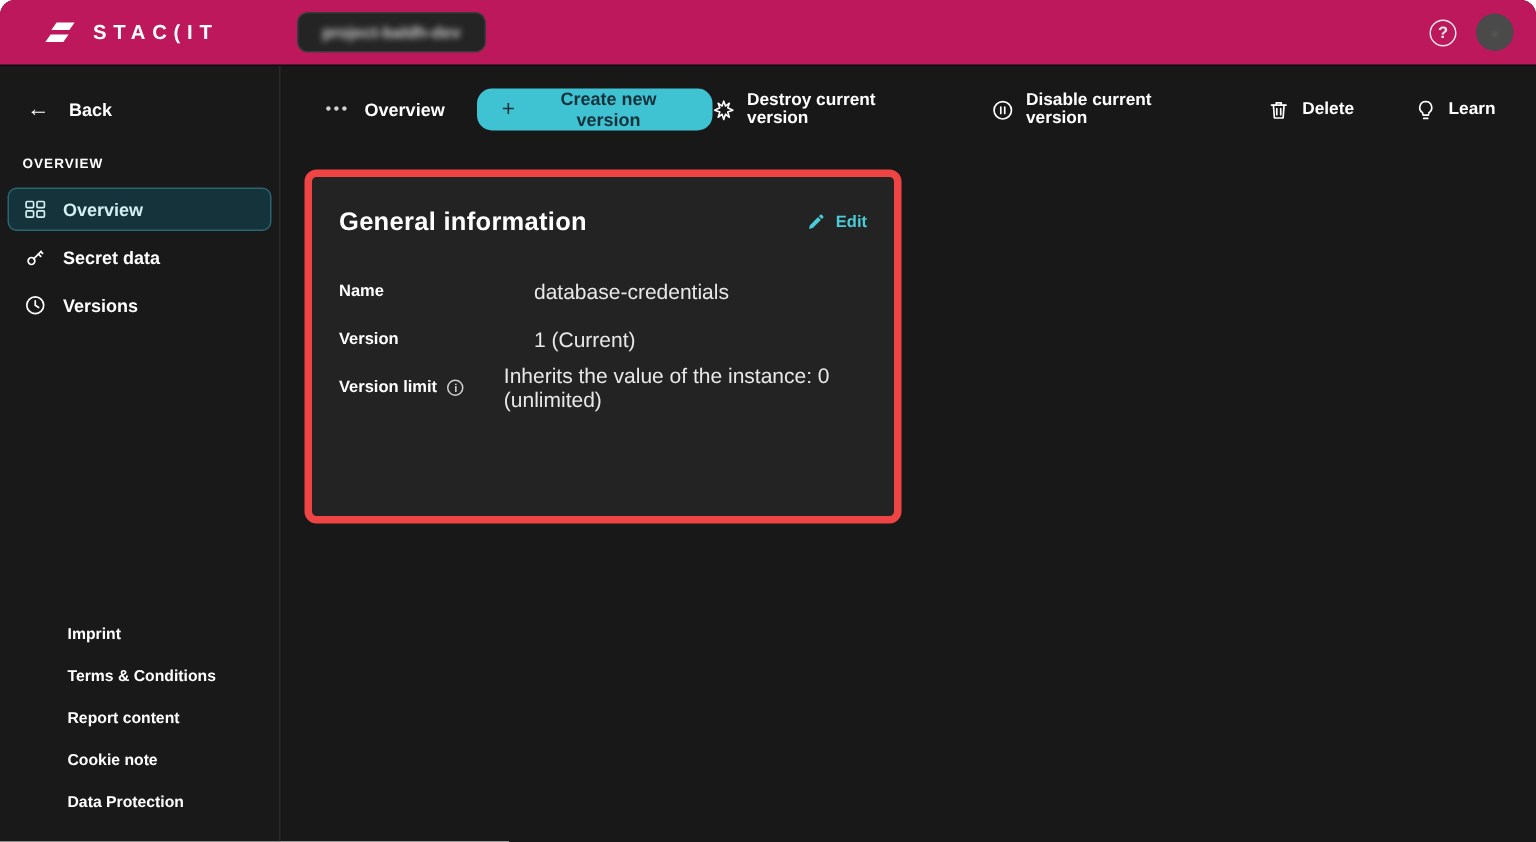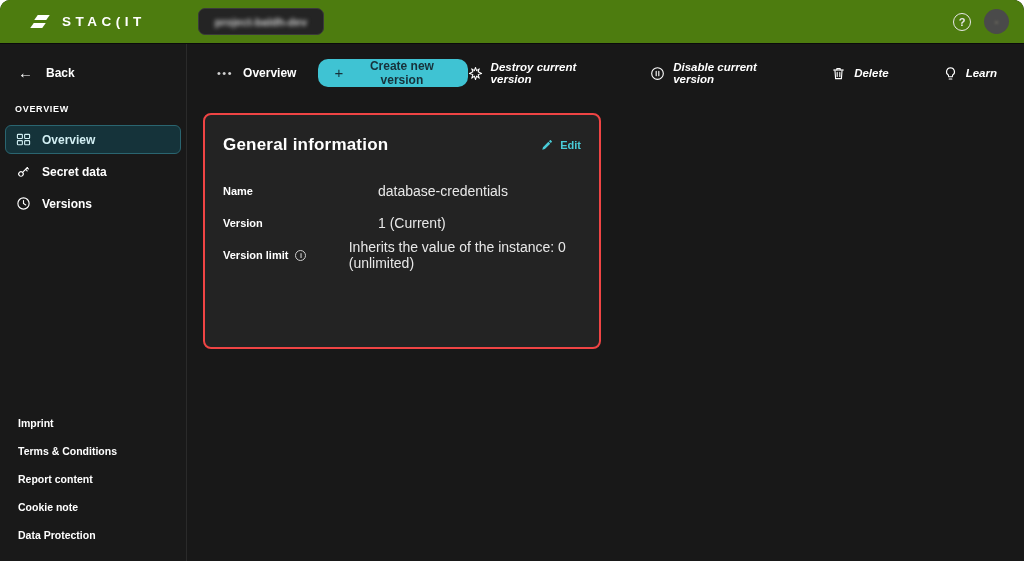--- a/index.html
+++ b/index.html
@@ -1,20 +1,20 @@
 <!DOCTYPE html>
 <html><head>
 <meta charset="utf-8">
 <style>
   * { box-sizing: border-box; margin: 0; padding: 0; }
   html,body { width:1024px; height:561px; background:#ffffff; font-family:"Liberation Sans", sans-serif; }
   .window { position:relative; width:1024px; height:561px; background:#181818; border-radius:10px 10px 0 0; overflow:hidden; }
 
   
-  .topbar { position:absolute; top:0; left:0; right:0; height:44px; background:#4d7c0f;
+  .topbar { position:absolute; top:0; left:0; right:0; height:44px; background:#be185d;
             border-bottom:1px solid #0b0b0b; display:flex; align-items:center; }
   .brand { display:flex; align-items:center; gap:12px; margin-left:30px; }
   .logo-mark { position:relative; width:20px; height:18px; display:inline-block; }
   .logo-mark i { position:absolute; width:12px; height:5px; background:#fff; transform:skewX(-35deg); }
   .logo-mark i.b1 { left:6px; top:2px; }
   .logo-mark i.b2 { left:2px; top:10px; }
   .brand-text { color:#ffffff; font-size:13.5px; font-weight:bold; letter-spacing:4.5px; }
   .project-chip { margin-left:52px; height:27px; padding:0 16px; border:1px solid #3a3a3a; border-radius:7px;
                   background:#242424; display:flex; align-items:center; cursor:pointer; }
   .project-chip span { color:#cccccc; font-size:11px; font-weight:bold; filter:blur(2.2px); }
@@ -29,47 +29,47 @@
   .sidebar { position:absolute; top:44px; left:0; bottom:0; width:187px; background:#191919;
              border-right:1px solid #2a2a2a; }
   .back-row { display:flex; align-items:center; gap:13px; padding:20px 0 0 18px; color:#ffffff;
               font-size:12px; font-weight:bold; cursor:pointer; }
   .back-row .arrow { font-size:15px; font-weight:normal; }
   .section-label { padding:23px 0 11px 15px; color:#ffffff; font-size:9px; font-weight:bold; letter-spacing:0.7px; }
   .nav-item { display:flex; align-items:center; gap:11px; height:29px; margin:0 5px 3px 5px; padding:0 10px;
               border-radius:6px; color:#ffffff; font-size:12px; font-weight:600; border:1px solid transparent; cursor:pointer; }
   .nav-item.active { background:#15333a; border-color:#2a6570; color:#d2eff3; }
   .nav-item svg { width:15px; height:15px; flex:none; }
-  .sidebar-footer { position:absolute; left:0; bottom:12px; width:100%; }
+  .sidebar-footer { position:absolute; left:0; bottom:12px; width:100%;padding-left:27px; }
   .footer-link { padding:8px 18px; color:#ffffff; font-size:10.5px; font-weight:600; cursor:pointer; }
 
   
   .main-toolbar { position:absolute; top:44px; left:187px; right:0; height:58px; display:flex;
                   align-items:center; padding:0 27px 0 30px; }
   .crumb { display:flex; align-items:center; gap:10px; cursor:pointer; }
   .crumb .dots { color:#d0d0d0; font-size:11px; letter-spacing:1.5px; }
   .crumb .crumb-label { color:#ffffff; font-size:12px; font-weight:bold; }
   .create-btn { margin-left:22px; height:28px; padding:0 16px; border:none; border-radius:10px;
                 background:#3fc3d3; color:#17313a; font-family:inherit; font-size:12px; font-weight:bold;
                 display:flex; align-items:center; gap:9px; cursor:pointer; }
   .create-btn .plus { font-size:15px; font-weight:normal; line-height:1; margin-top:-1px; }
-  .actions { margin-left:auto; display:flex; align-items:center; gap:54px;font-style:italic; }
+  .actions { margin-left:auto; display:flex; align-items:center; gap:40px; }
   .action { display:flex; align-items:center; gap:8px; color:#ffffff; font-size:11.5px; font-weight:bold; cursor:pointer; }
   .action svg { width:15px; height:15px; flex:none; }
 
   
   .card { position:absolute; top:113px; left:203px; width:398px; height:236px; background:#232323;
-          border:2px solid #ef4444; border-radius:8px; padding:16px 18px; }
+          border:5px solid #ef4444; border-radius:8px; padding:16px 18px; }
   .card-head { display:flex; justify-content:space-between; align-items:center; height:28px; }
   .card-title { color:#ffffff; font-size:17px; font-weight:bold; letter-spacing:0.2px; }
   .edit-btn { display:flex; align-items:center; gap:7px; color:#49ccd8; font-size:11px; font-weight:bold; cursor:pointer; }
   .edit-btn svg { width:12px; height:12px; }
   .rows { margin-top:16px; }
   .row { display:flex; align-items:center; height:32px; }
-  .row-label { width:155px; color:#ffffff; font-size:11px; font-weight:bold; display:flex; align-items:center; gap:7px; }
+  .row-label { width:130px; color:#ffffff; font-size:11px; font-weight:bold; display:flex; align-items:center; gap:7px; }
   .row-value { color:#e8e8e8; font-size:14px; }
   .row-value.status { color:#35cc47; font-weight:bold; }
   .time-part { color:#8c8c8c; }
   .info-dot { width:11px; height:11px; border:1px solid #cfcfcf; border-radius:50%; color:#cfcfcf;
               font-size:7.5px; font-weight:bold; display:inline-flex; align-items:center; justify-content:center;
               font-style:normal; cursor:pointer; }
 </style>
 </head>
 <body>
 

